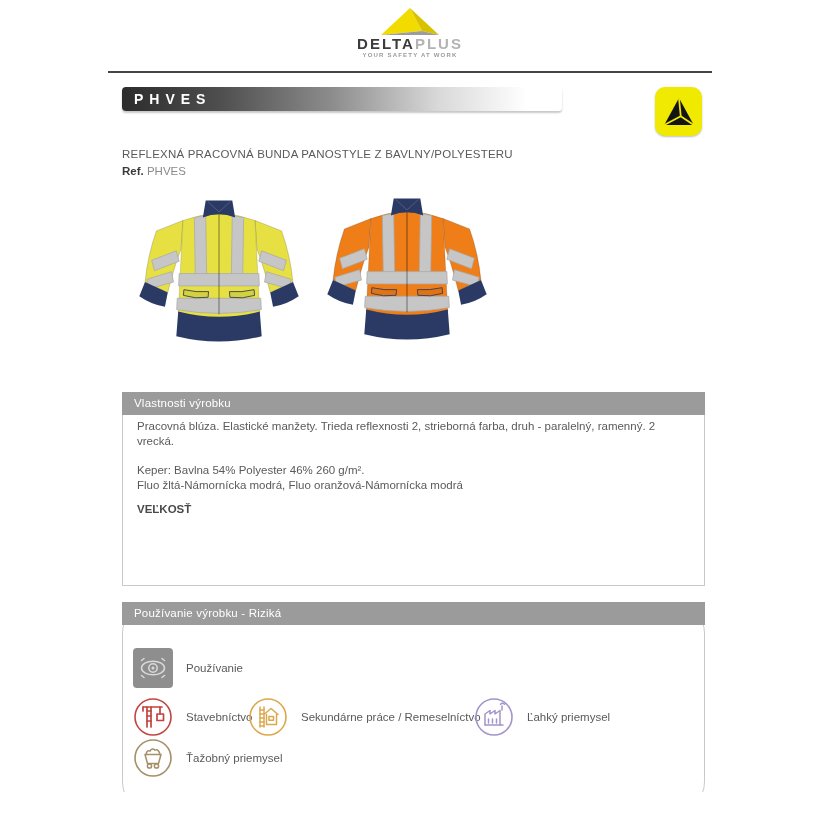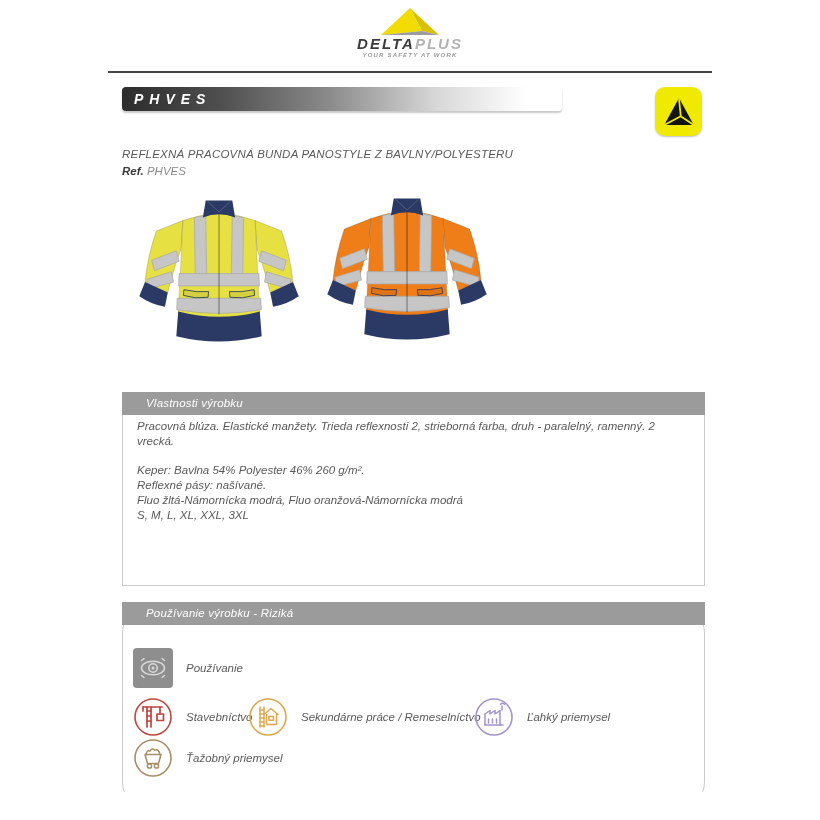--- a/index.html
+++ b/index.html
@@ -1,17 +1,17 @@
 <!DOCTYPE html>
 <html><head>
 <meta charset="utf-8">
 <style>
   html,body{margin:0;padding:0;background:#ffffff;}
   #page{position:relative;width:820px;height:792px;background:#ffffff;overflow:hidden;
-        font-family:"Liberation Sans",sans-serif;color:#5a5a5a;font-style:italic;}
+        font-family:"Liberation Sans",sans-serif;color:#5a5a5a;}
 
   
   .logo{position:absolute;left:330px;top:8px;width:160px;text-align:center;}
   .logo svg{display:block;margin:0 auto;}
   .logo-text{font-size:15px;font-weight:bold;letter-spacing:2px;line-height:14px;margin-top:1px;}
   .logo-delta{color:#3c3c3c;}
   .logo-plus{color:#b3b3b3;}
   .logo-tagline{font-size:6px;letter-spacing:1.2px;color:#9a9a9a;font-weight:bold;margin-top:1px;}
 
   
@@ -37,21 +37,21 @@
   
   .jacket{position:absolute;}
   .jacket-1{left:124px;top:192px;}
   .jacket-2{left:312px;top:190px;}
 
   
   .info-box{position:absolute;left:122px;width:583px;background:#ffffff;border:1px solid #c9c9c9;box-sizing:border-box;}
   .box-properties{top:392px;height:194px;}
   .box-usage{top:602px;height:211px;border-radius:31px;}
   .box-header{height:23px;background:#9b9b9b;color:#ffffff;font-size:11.5px;line-height:23px;
-              padding-left:24px;letter-spacing:0.2px;margin:-1px -1px 0 -1px;}
+              padding-left:12px;letter-spacing:0.2px;margin:-1px -1px 0 -1px;}
   .box-body{padding:4px 14px;font-size:11.5px;line-height:15px;color:#5a5a5a;}
   .box-body p{margin:0;}
   .p-desc{max-width:556px;margin-bottom:14px !important;}
   .p-material{margin-top:0 !important;}
   .p-label{font-weight:bold;color:#4a4a4a;margin-top:9px !important;}
 
   
   .risk-item{position:absolute;display:flex;align-items:center;gap:13px;}
   .risk-label{font-size:11.5px;color:#5a5a5a;white-space:nowrap;}
   .risk-square{width:40px;height:40px;border-radius:4px;display:flex;align-items:center;justify-content:center;}
@@ -131,23 +131,22 @@
   </svg>
   <svg class="jacket jacket-2" width="190" height="166" viewBox="0 0 200 175" style="color: rgb(239, 125, 24);">
     <use href="#jacket-shape"></use>
   </svg>
 
   <div class="info-box box-properties">
     <div class="box-header">Vlastnosti výrobku</div>
     <div class="box-body">
       <p class="p-desc">Pracovná blúza. Elastické manžety. Trieda reflexnosti 2, strieborná farba, druh - paralelný, ramenný. 2 vrecká.</p>
       <p class="p-material">Keper: Bavlna 54% Polyester 46% 260 g/m².</p>
-      <p>Reflexné pásy: našívané.</p>
       <p>Fluo žltá-Námornícka modrá, Fluo oranžová-Námornícka modrá</p>
-      <p>S, M, L, XL, XXL, 3XL</p>
+      <p class="p-label">VEĽKOSŤ</p>
     </div>
   </div>
 
   <div class="info-box box-usage">
     <div class="box-header">Používanie výrobku - Riziká</div>
   </div>
 
   <div class="risk-item ri-visibility">
     <div class="risk-square" style="background-color: rgb(142, 142, 142);">
       <svg width="40" height="40" viewBox="0 0 40 40">

